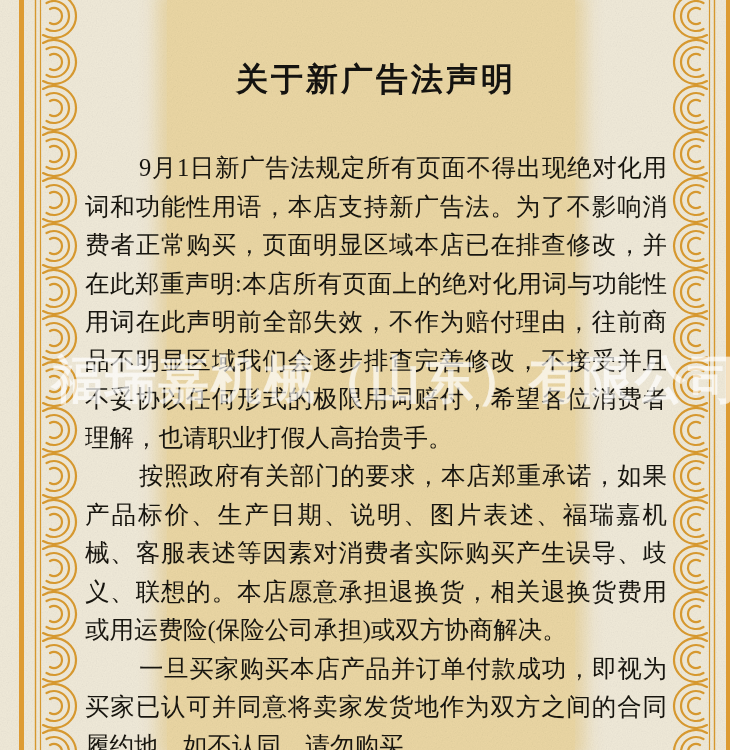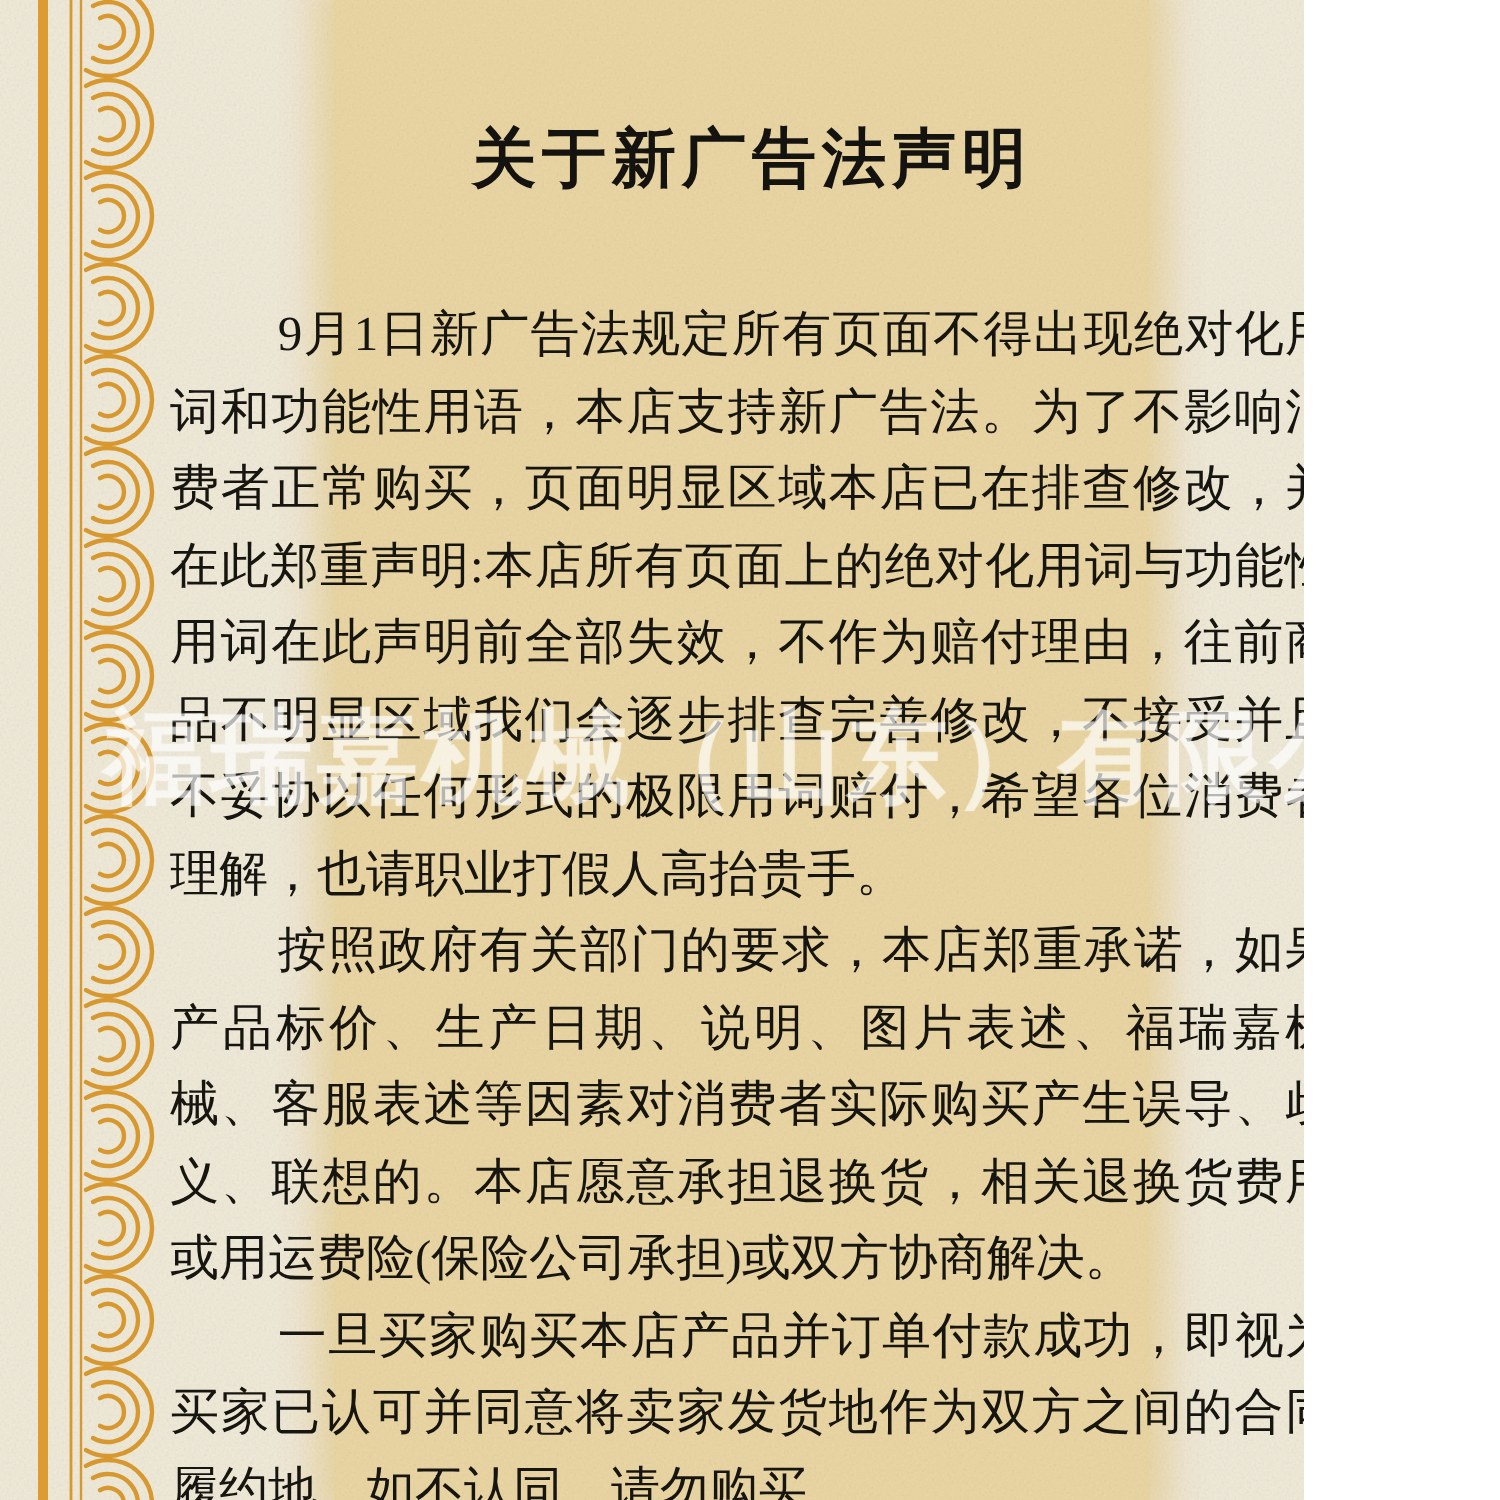--- a/index.html
+++ b/index.html
@@ -1,18 +1,18 @@
 <!DOCTYPE html>
 <html lang="zh"><head>
 <meta charset="utf-8">
 <style>
   html,body{margin:0;padding:0;}
   body{width:750px;height:750px;font-family:"Liberation Serif","DejaVu Serif",serif;}
   .page{
-    position:relative;width:652px;height:750px;overflow:hidden;
+    position:relative;width:730px;height:750px;overflow:hidden;
     background:#f0ead9;
   }
   
   .center-panel{
     position:absolute;top:0;bottom:0;left:167px;width:408px;
     background:#ebd7a4;
     box-shadow:0 0 16px 10px rgba(231,210,156,0.85);
   }
   
   .texture{

